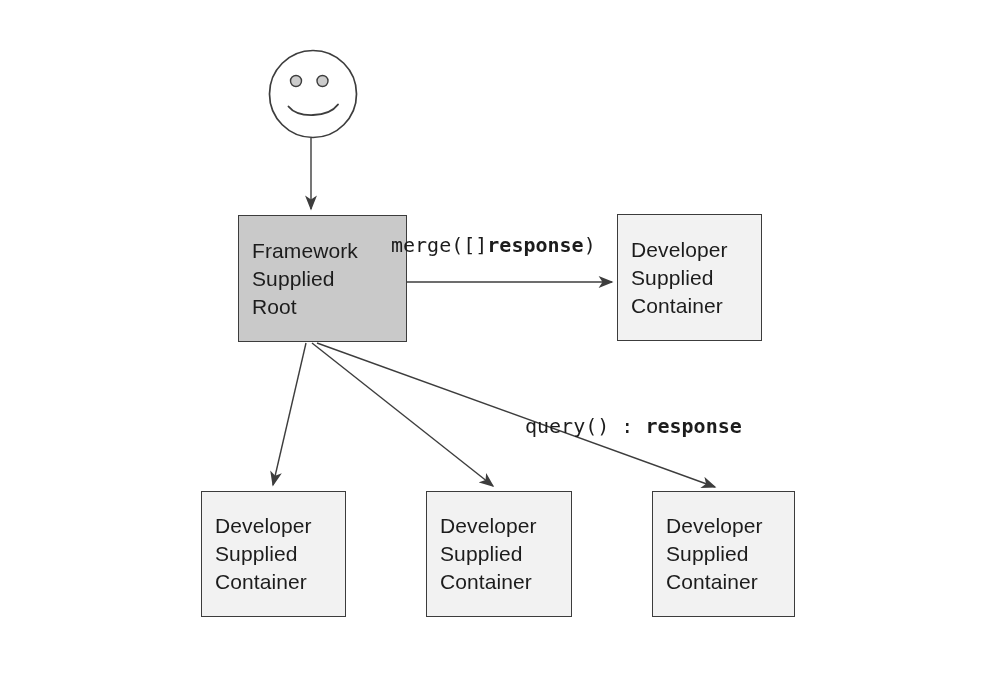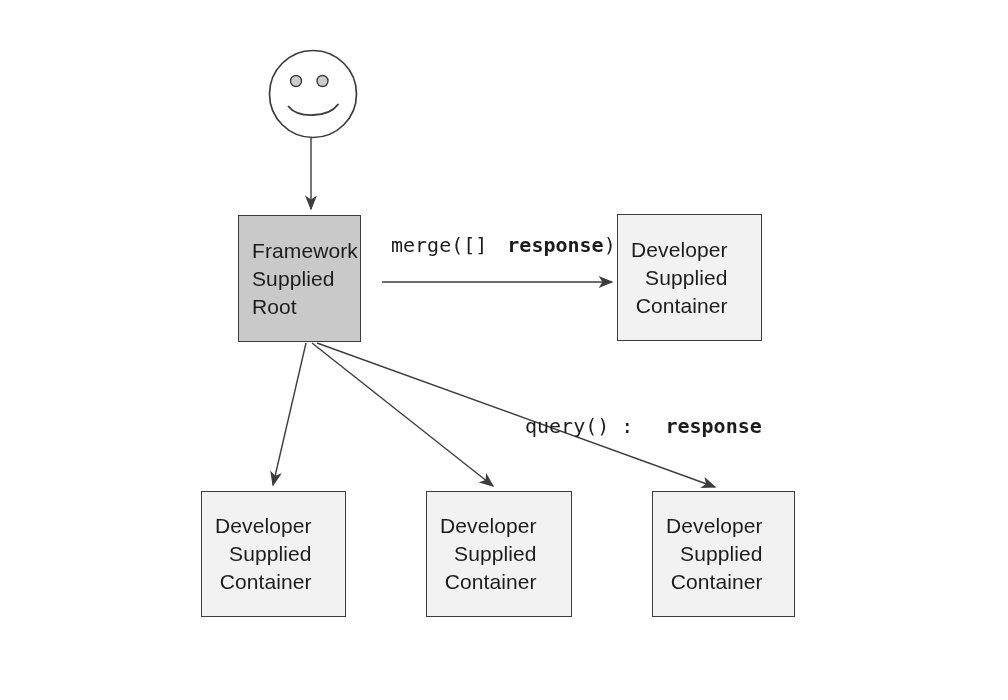--- a/index.html
+++ b/index.html
@@ -53,43 +53,41 @@
     padding-left: 13px;
     font-size: 21px;
     line-height: 28px;
     color: var(--text, #1c1c1c);
     white-space: pre-line;
     letter-spacing: 0.1px;
   }
   .node-root {
     left: 238px;
     top: 215px;
-    width: 123px;
+    width: 169px;
     height: 127px;
     background: var(--root_fill, #c9c9c9);
   }
   .node-container {
     background: var(--container_fill, #f2f2f2);
-    text-align: right;
   }
   .node-container-topright { left: 617px; top: 214px; width: 145px; height: 127px; }
   .node-container-left     { left: 201px; top: 491px; width: 145px; height: 126px; }
   .node-container-middle   { left: 426px; top: 491px; width: 146px; height: 126px; }
   .node-container-right    { left: 652px; top: 491px; width: 143px; height: 126px; }
   .edge-label {
     position: absolute;
     font-family: "DejaVu Sans Mono", "Liberation Mono", monospace;
     font-size: 20px;
     color: var(--text, #1c1c1c);
     white-space: nowrap;
     background: transparent;
   }
   .edge-label .bold-part {
     font-weight: bold;
-    margin-left: 20px;
   }
   .edge-label-merge { left: 391px; top: 233px; }
   .edge-label-query { left: 525px; top: 414px; }
 </style>
 </head>
 <body>
 
 <div class="canvas">
 
   <svg class="connector-layer" viewBox="0 0 1008 700" xmlns="http://www.w3.org/2000/svg">

